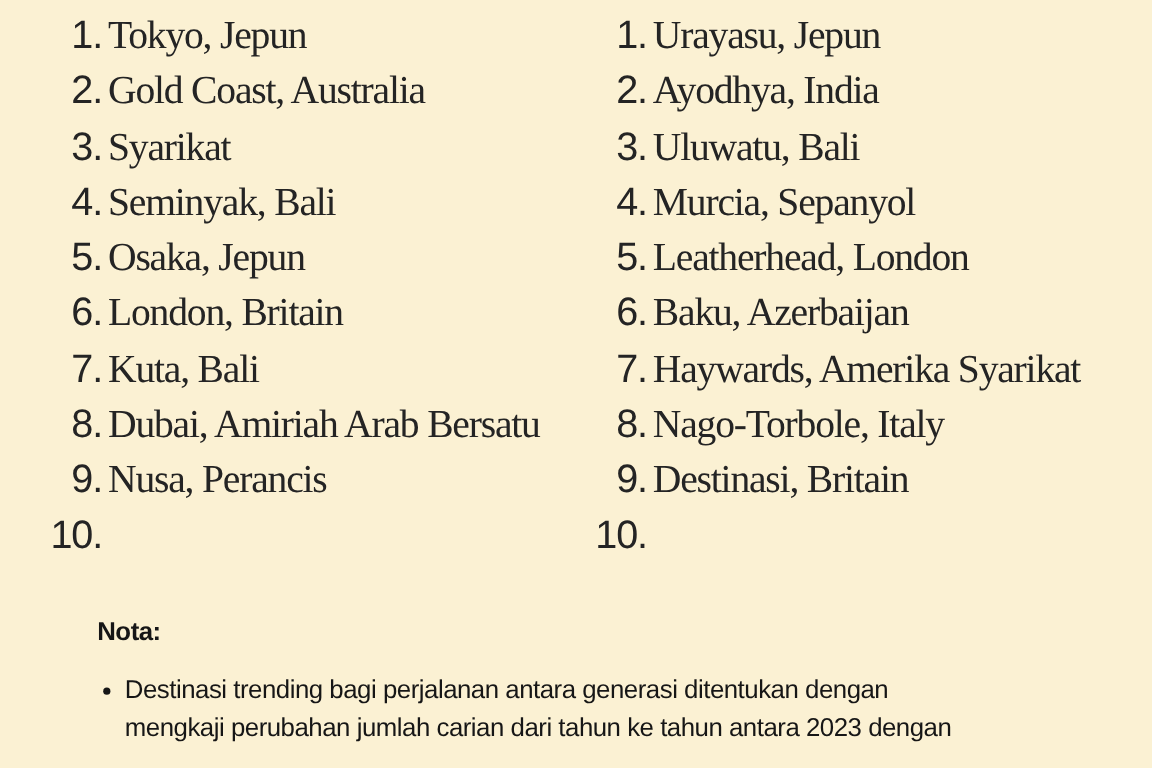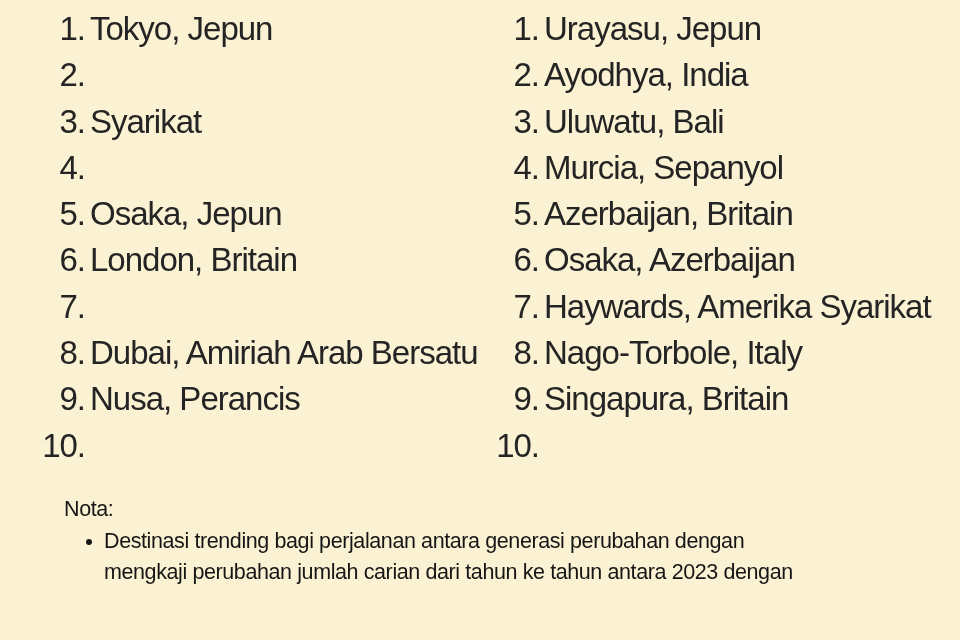--- a/index.html
+++ b/index.html
@@ -36,35 +36,36 @@
     color: #242424;
   }
   .rank {
     display: inline-block;
     width: 49px;
     text-align: right;
     flex: 0 0 auto;
   }
   .dest {
     margin-left: 5px;
+    font-family: Liberation Serif, serif;
   }
   
   .notes {
     position: absolute;
     left: 64px;
     top: 494px;
     width: 860px;
     font-size: 21.5px;
     line-height: 31.7px;
     letter-spacing: -0.4px;
     color: #161616;
   }
   .notes-heading {
-    margin: 0;
-    font-weight: 400;
+    margin: 17px;
+    font-weight: 700;
   }
   .note-list {
     list-style: none;
     margin: 0;
     padding: 0;
   }
   .note-item {
     position: relative;
     padding-left: 40px;
   }
@@ -85,38 +86,41 @@
 </head>
 <body>
 
 <ul class="list-col left">
   <li class="list-item">
       <span class="rank">1.</span>
       <span class="dest">Tokyo, Jepun</span>
     </li>
   <li class="list-item">
       <span class="rank">2.</span>
+      <span class="dest">Gold Coast, Australia</span>
     </li>
   <li class="list-item">
       <span class="rank">3.</span>
       <span class="dest">Syarikat</span>
     </li>
   <li class="list-item">
       <span class="rank">4.</span>
+      <span class="dest">Seminyak, Bali</span>
     </li>
   <li class="list-item">
       <span class="rank">5.</span>
       <span class="dest">Osaka, Jepun</span>
     </li>
   <li class="list-item">
       <span class="rank">6.</span>
       <span class="dest">London, Britain</span>
     </li>
   <li class="list-item">
       <span class="rank">7.</span>
+      <span class="dest">Kuta, Bali</span>
     </li>
   <li class="list-item">
       <span class="rank">8.</span>
       <span class="dest">Dubai, Amiriah Arab Bersatu</span>
     </li>
   <li class="list-item">
       <span class="rank">9.</span>
       <span class="dest">Nusa, Perancis</span>
     </li>
   <li class="list-item">
@@ -136,45 +140,45 @@
   <li class="list-item">
       <span class="rank">3.</span>
       <span class="dest">Uluwatu, Bali</span>
     </li>
   <li class="list-item">
       <span class="rank">4.</span>
       <span class="dest">Murcia, Sepanyol</span>
     </li>
   <li class="list-item">
       <span class="rank">5.</span>
-      <span class="dest">Azerbaijan, Britain</span>
+      <span class="dest">Leatherhead, London</span>
     </li>
   <li class="list-item">
       <span class="rank">6.</span>
-      <span class="dest">Osaka, Azerbaijan</span>
+      <span class="dest">Baku, Azerbaijan</span>
     </li>
   <li class="list-item">
       <span class="rank">7.</span>
       <span class="dest">Haywards, Amerika Syarikat</span>
     </li>
   <li class="list-item">
       <span class="rank">8.</span>
       <span class="dest">Nago-Torbole, Italy</span>
     </li>
   <li class="list-item">
       <span class="rank">9.</span>
-      <span class="dest">Singapura, Britain</span>
+      <span class="dest">Destinasi, Britain</span>
     </li>
   <li class="list-item">
       <span class="rank">10.</span>
     </li>
 </ul>
 
 <div class="notes">
   <p class="notes-heading">Nota:</p>
   <ul class="note-list">
     <li class="note-item">
       <span class="marker"></span>
-      <span class="note-line">Destinasi trending bagi perjalanan antara generasi perubahan dengan</span>
+      <span class="note-line">Destinasi trending bagi perjalanan antara generasi ditentukan dengan</span>
       <span class="note-line">mengkaji perubahan jumlah carian dari tahun ke tahun antara 2023 dengan</span>
     </li>
   </ul>
 </div>
 
 </body></html>

